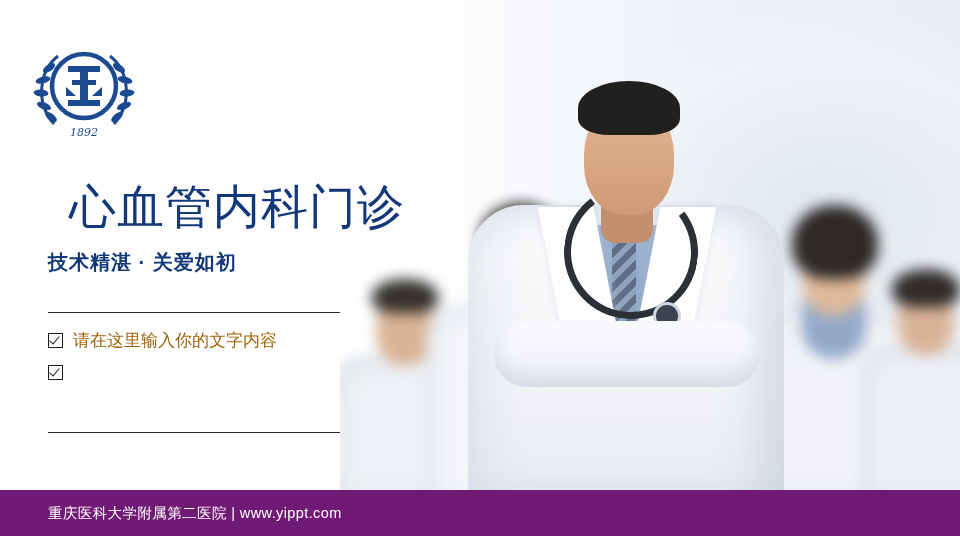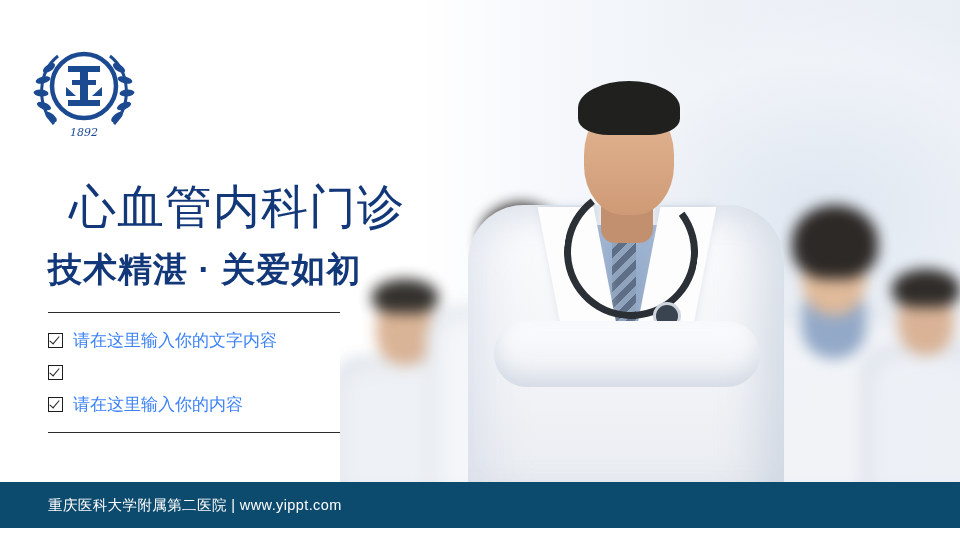--- a/index.html
+++ b/index.html
@@ -206,21 +206,21 @@
     font-weight: normal;
     letter-spacing: 1px;
     color: #12387a;
     line-height: 1;
     margin-left: 21px;
   }
   .subtitle {
     position: absolute;
     left: 48px;
     top: 252px;
-    font-size: 34px;
+    font-size: 20px;
     font-weight: bold;
     letter-spacing: 1px;
     color: #12387a;
     line-height: 1;
   }
   .rule {
     position: absolute;
     left: 48px;
     width: 292px;
     height: 1px;
@@ -255,32 +255,32 @@
     left: 3px;
     top: 0px;
     width: 4px;
     height: 9px;
     border-right: 1.6px solid #1d1d1d;
     border-bottom: 1.6px solid #1d1d1d;
     transform: rotate(40deg);
   }
   .bullet .text {
     font-size: 17px;
-    color: #3b82f6;
+    color: #a16207;
     line-height: 1;
   }
 
   
   .footer {
     position: absolute;
     left: 0;
-    bottom: 12px;
+    bottom: 4px;
     width: 960px;
     height: 46px;
-    background: #0c4a6e;
+    background: #701a75;
   }
   .footer-text {
     position: absolute;
     left: 48px;
     top: 0;
     height: 46px;
     line-height: 46px;
     color: #ffffff;
     font-size: 14.5px;
     letter-spacing: 0.4px;
@@ -385,24 +385,20 @@
   <div class="rule rule-top"></div>
 
   <div class="bullets">
     <div class="bullet">
       <span class="check"></span>
       <span class="text">请在这里输入你的文字内容</span>
     </div>
     <div class="bullet">
       <span class="check"></span>
     </div>
-    <div class="bullet">
-      <span class="check"></span>
-      <span class="text">请在这里输入你的内容</span>
-    </div>
   </div>
 
   <div class="rule rule-bottom"></div>
 
   <div class="footer">
     <div class="footer-text">重庆医科大学附属第二医院 | www.yippt.com</div>
   </div>
 
 </div>
 

